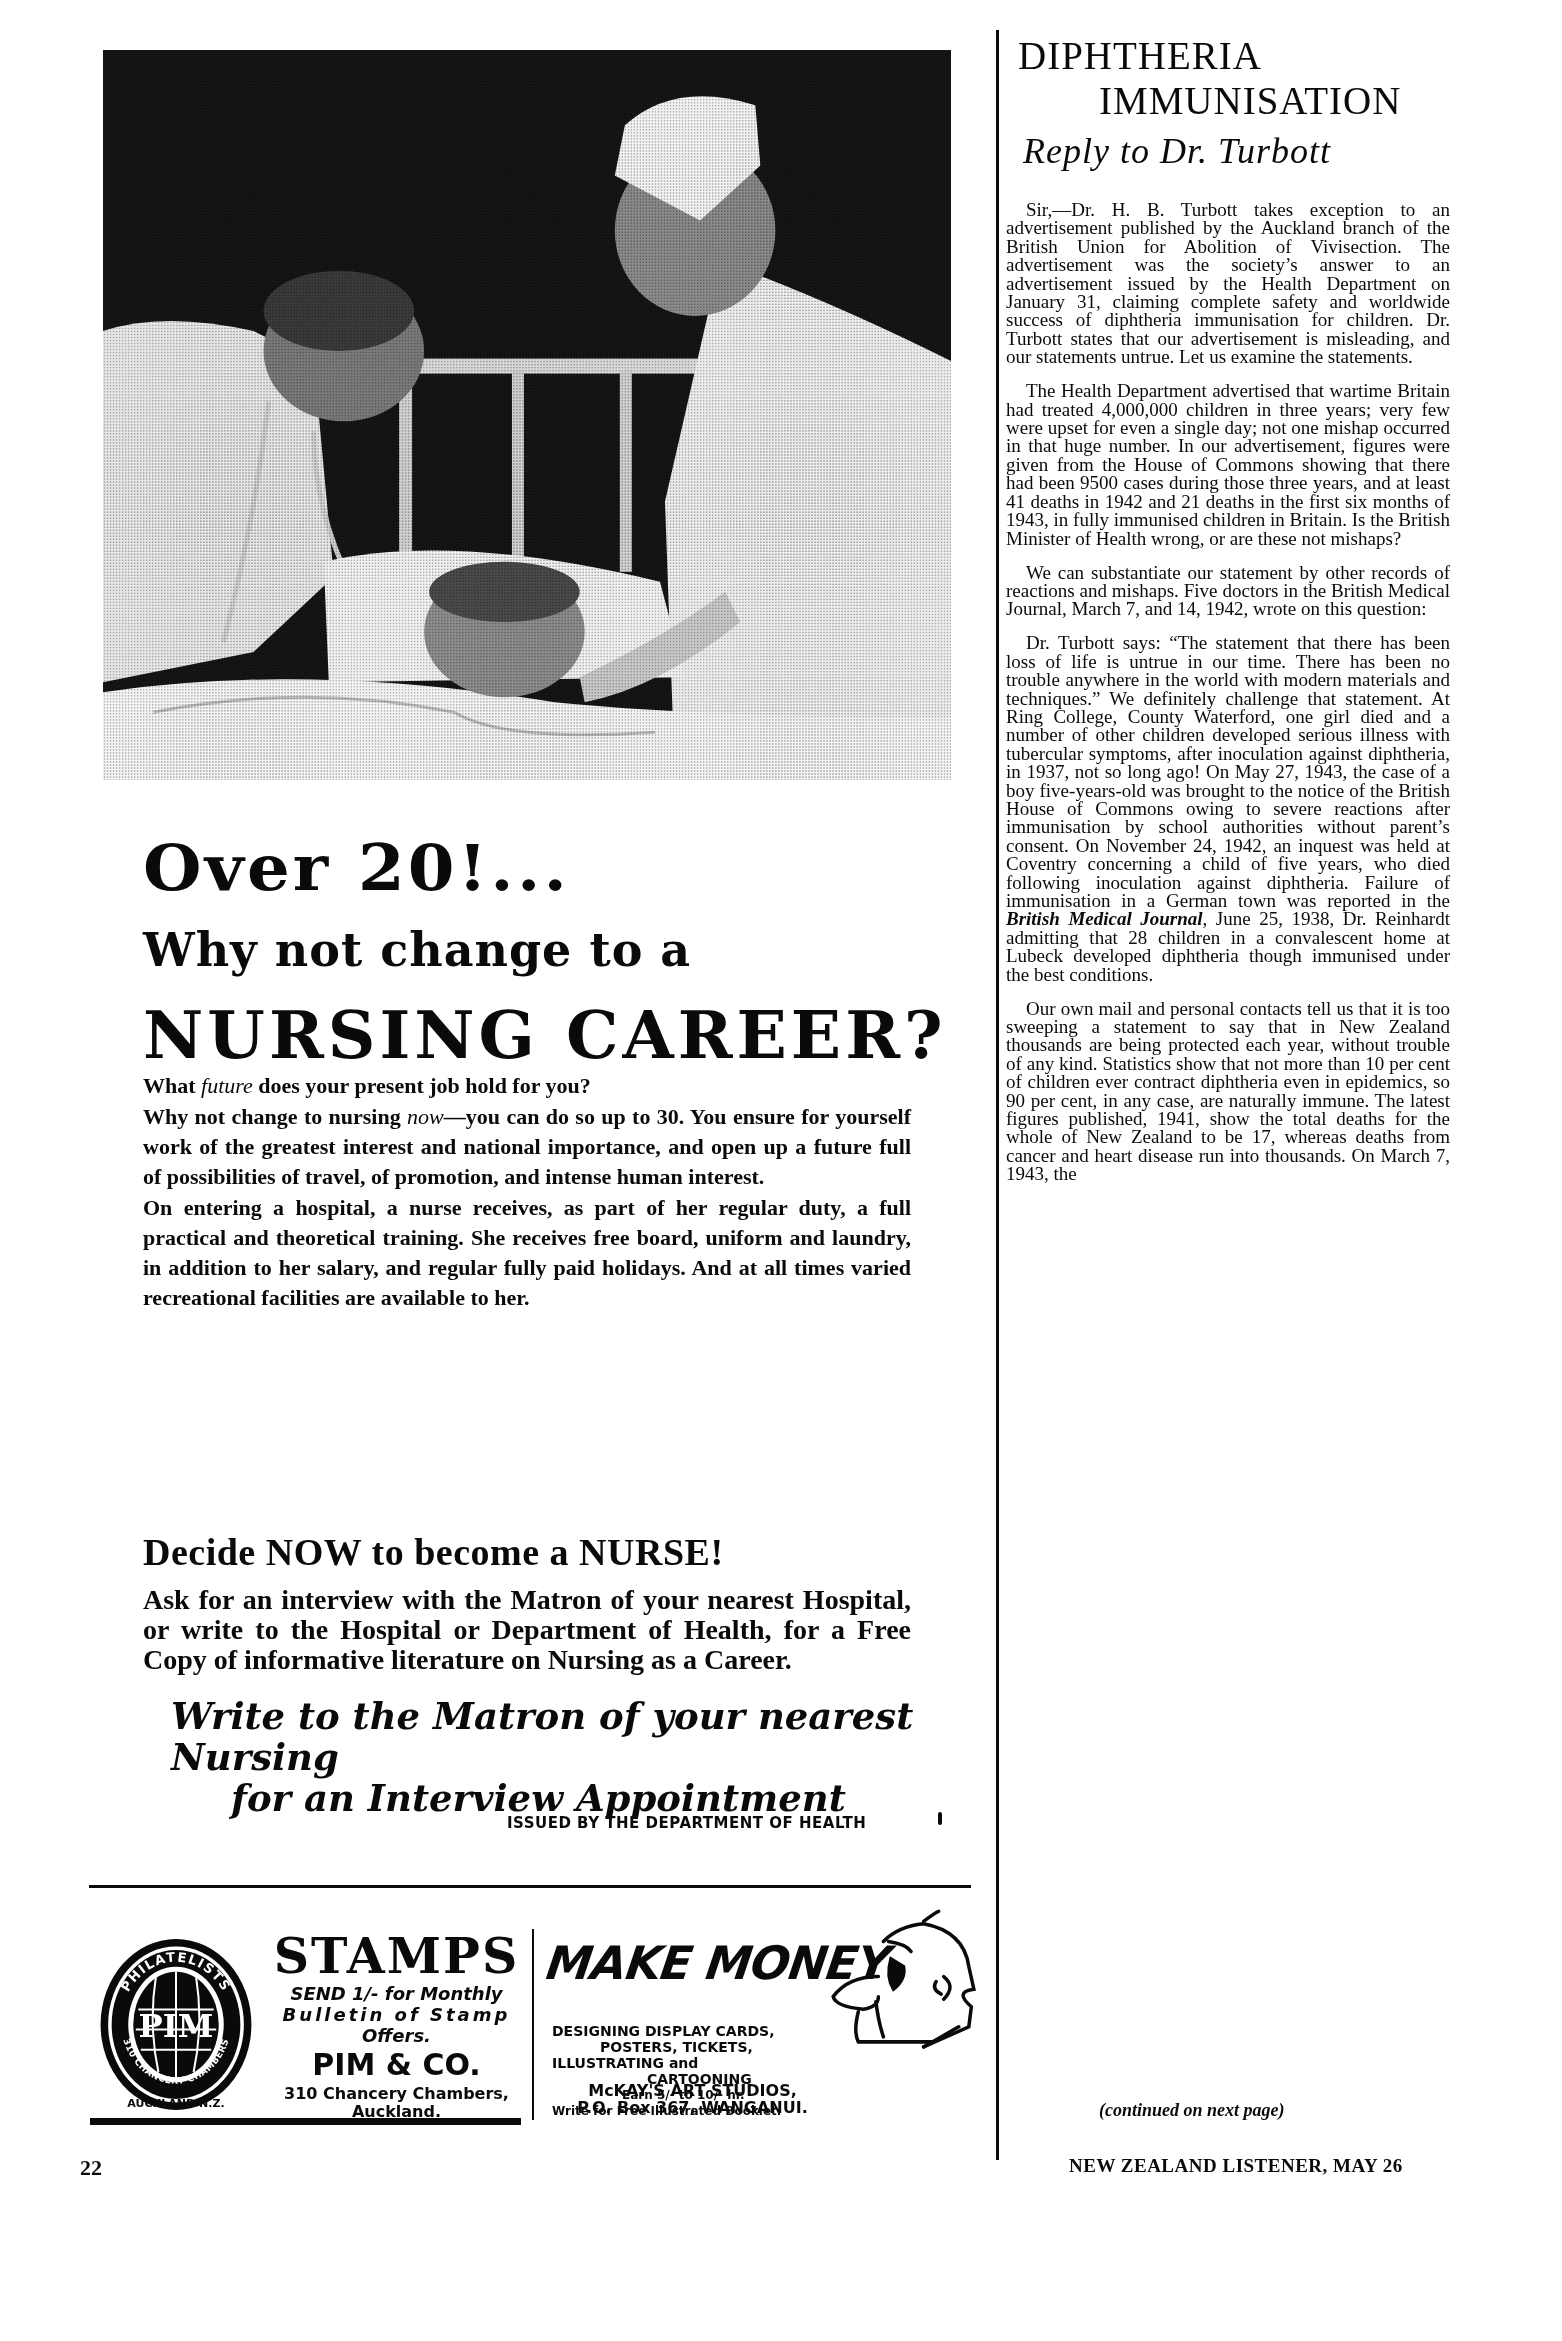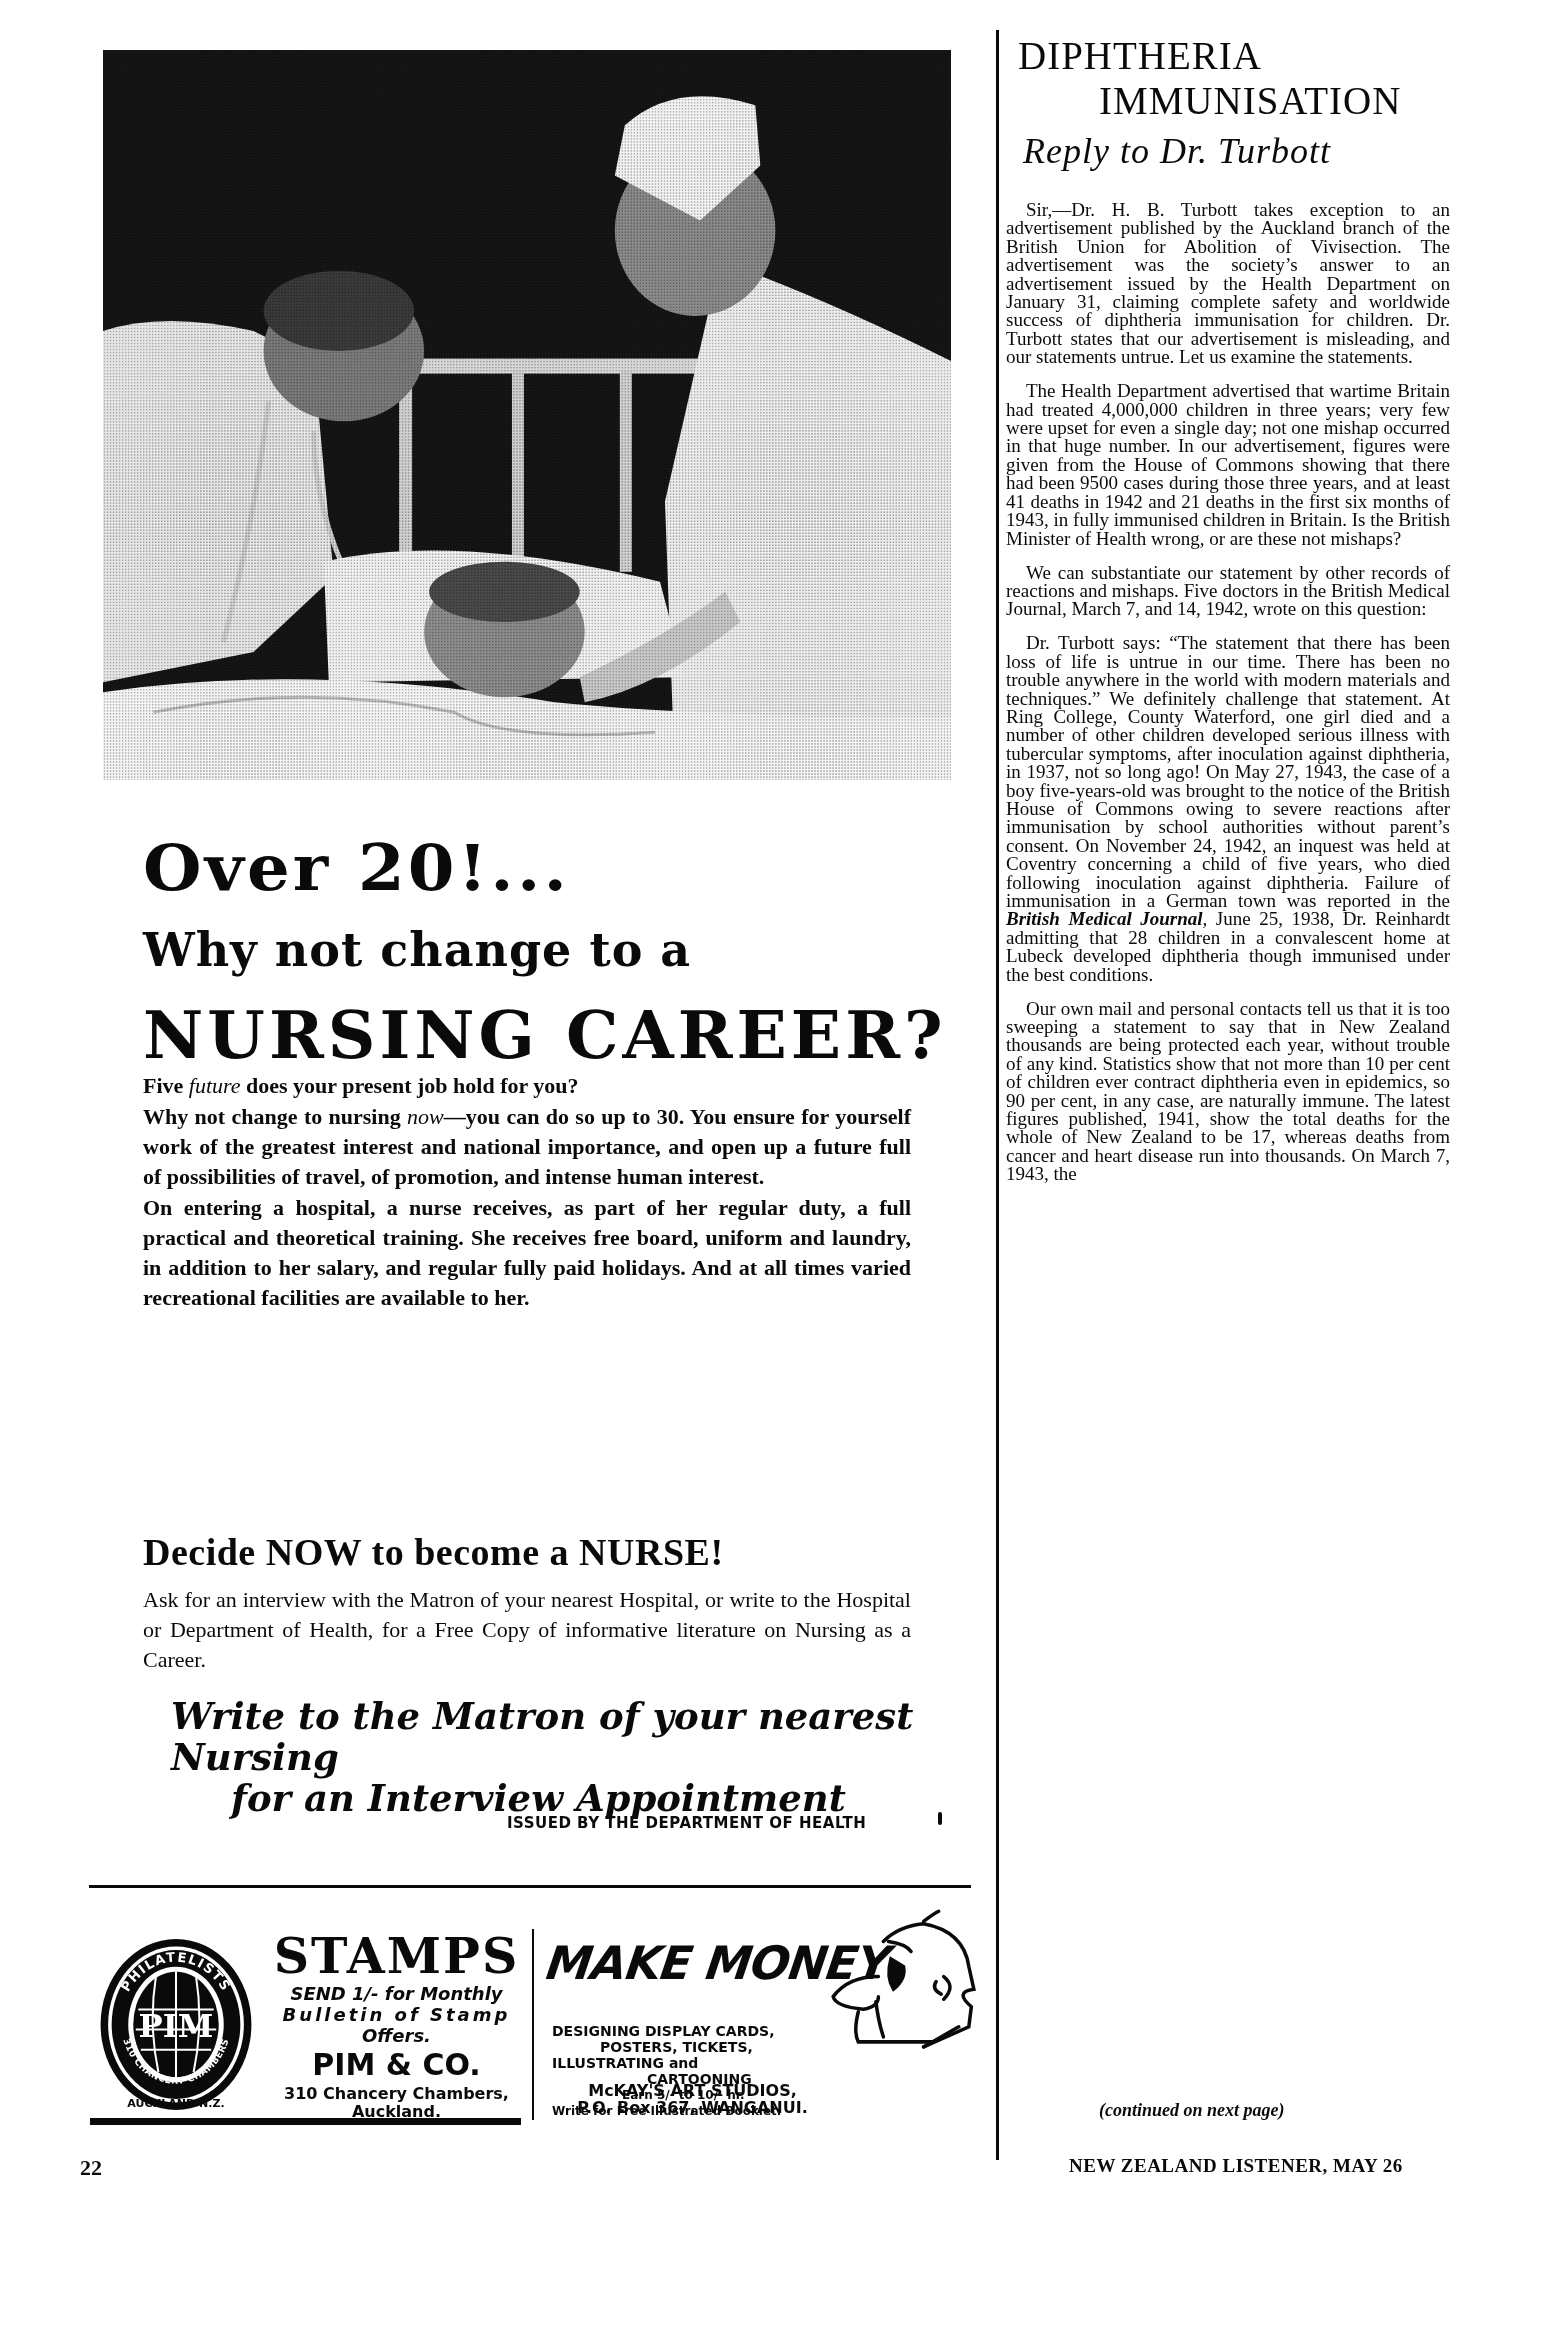--- a/index.html
+++ b/index.html
@@ -13,21 +13,21 @@
   
   .h-over { left:143px; top:830px; font-family:"DejaVu Serif",serif; font-weight:900; font-size:64px; letter-spacing:3px; transform:scaleX(1.05); transform-origin:left; }
   .h-why { left:143px; top:923px; font-family:"DejaVu Serif",serif; font-weight:900; font-size:46px; letter-spacing:1px; }
   .h-nurse { left:143px; top:996px; font-family:"DejaVu Serif",serif; font-weight:900; font-size:66px; letter-spacing:4px; }
 
   .ad-body { left:143px; top:1071px; width:768px; font-family:"Liberation Serif",serif; font-weight:bold; font-size:22px; line-height:30px; text-align:justify; }
   .ad-body p { margin:0 0 1px 0; }
   .ad-body em { font-weight:normal; }
 
   .decide { left:143px; top:1530px; font-family:"Liberation Serif",serif; font-weight:bold; font-size:38px; letter-spacing:0.5px; }
-  .ask { left:143px; top:1585px; width:768px; font-family:"Liberation Serif",serif; font-weight:normal; font-size:22px; line-height:30px; text-align:justify; }
+  .ask { left:143px; top:1585px; width:768px; font-family:"Liberation Serif",serif; font-weight:bold; font-size:28px; line-height:30px; text-align:justify; }
 
   .script { left:171px; top:1696px; width:763px; font-family:"DejaVu Serif",serif; font-style:italic; font-weight:900; font-size:37px; line-height:41px; }
   .script .l2 { padding-left:60px; display:block; }
 
   .issued { left:507px; top:1814px; font-family:"DejaVu Sans",sans-serif; font-weight:bold; font-size:15px; letter-spacing:0.5px; }
   .issued-mark { left:938px; top:1812px; width:4px; height:13px; background:#0a0a0a; border-radius:2px; }
 
   
   .rule-h { left:89px; top:1885px; width:882px; height:3px; background:#0a0a0a; }
   .rule-col { left:996px; top:30px; width:2.5px; height:2130px; background:#0a0a0a; }
@@ -101,21 +101,21 @@
     <path d="M950 1250 Q1120 1170 1240 1080 L1270 1140 Q1110 1270 960 1300 Z" fill="#c8c8c8"></path>
     <rect width="1690" height="1455" fill="url(#ht)"></rect>
   </svg>
 </div>
 
 <div class="abs h-over">Over 20!...</div>
 <div class="abs h-why">Why not change to a</div>
 <div class="abs h-nurse">NURSING CAREER?</div>
 
 <div class="abs ad-body">
-  <p><span>Five </span><em>future</em><span> does your present job hold for you?</span></p>
+  <p><span>What </span><em>future</em><span> does your present job hold for you?</span></p>
   <p><span>Why not change to nursing </span><em>now</em><span>—you can do so up to 30.  You ensure for yourself work of the greatest interest and national importance, and open up a future full of possibilities of travel, of promotion, and intense human interest.</span></p>
   <p><span>On entering a hospital, a nurse receives, as part of her regular duty, a full practical and theoretical training.  She receives free board, uniform and laundry, in addition to her salary, and regular fully paid holidays.  And at all times varied recreational facilities are available to her.</span></p>
 </div>
 
 <div class="abs decide">Decide NOW to become a NURSE!</div>
 <div class="abs ask">Ask for an interview with the Matron of your nearest Hospital, or write to the Hospital or Department of Health, for a Free Copy of informative literature on Nursing as a Career.</div>
 
 <div class="abs script">
   <span>Write to the Matron of your nearest Nursing</span>
   <span class="l2">for an Interview Appointment</span>

